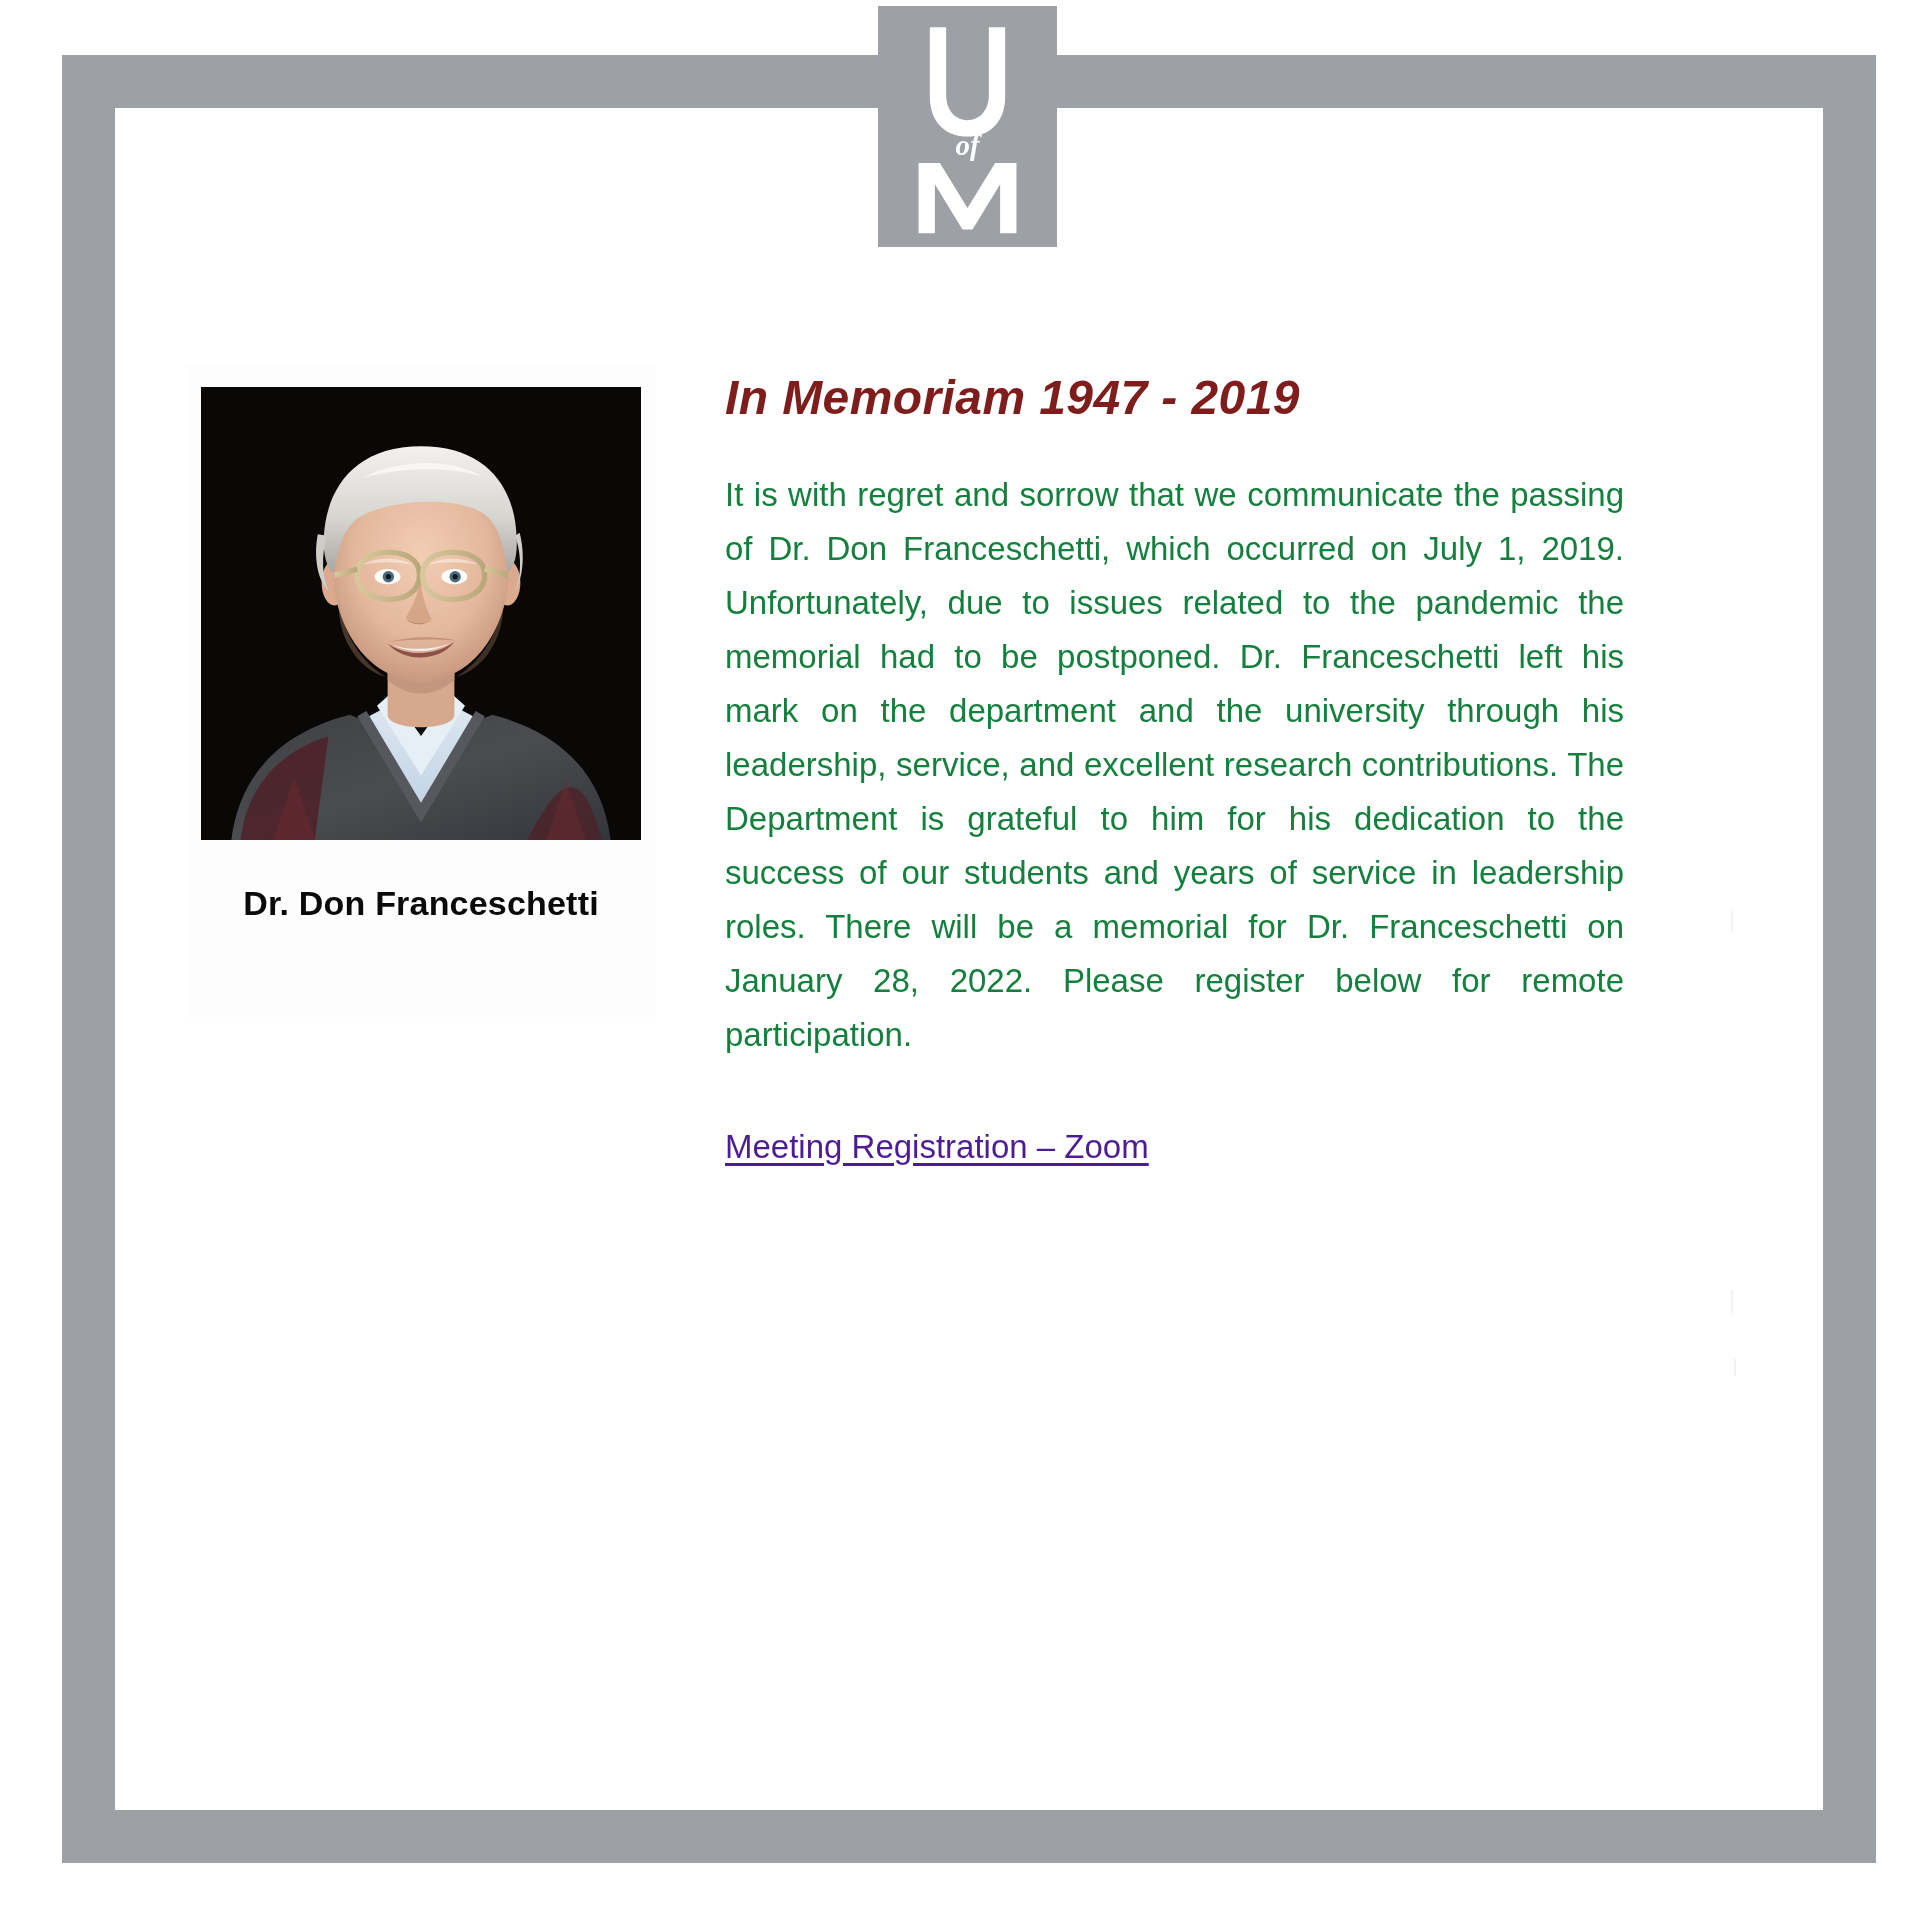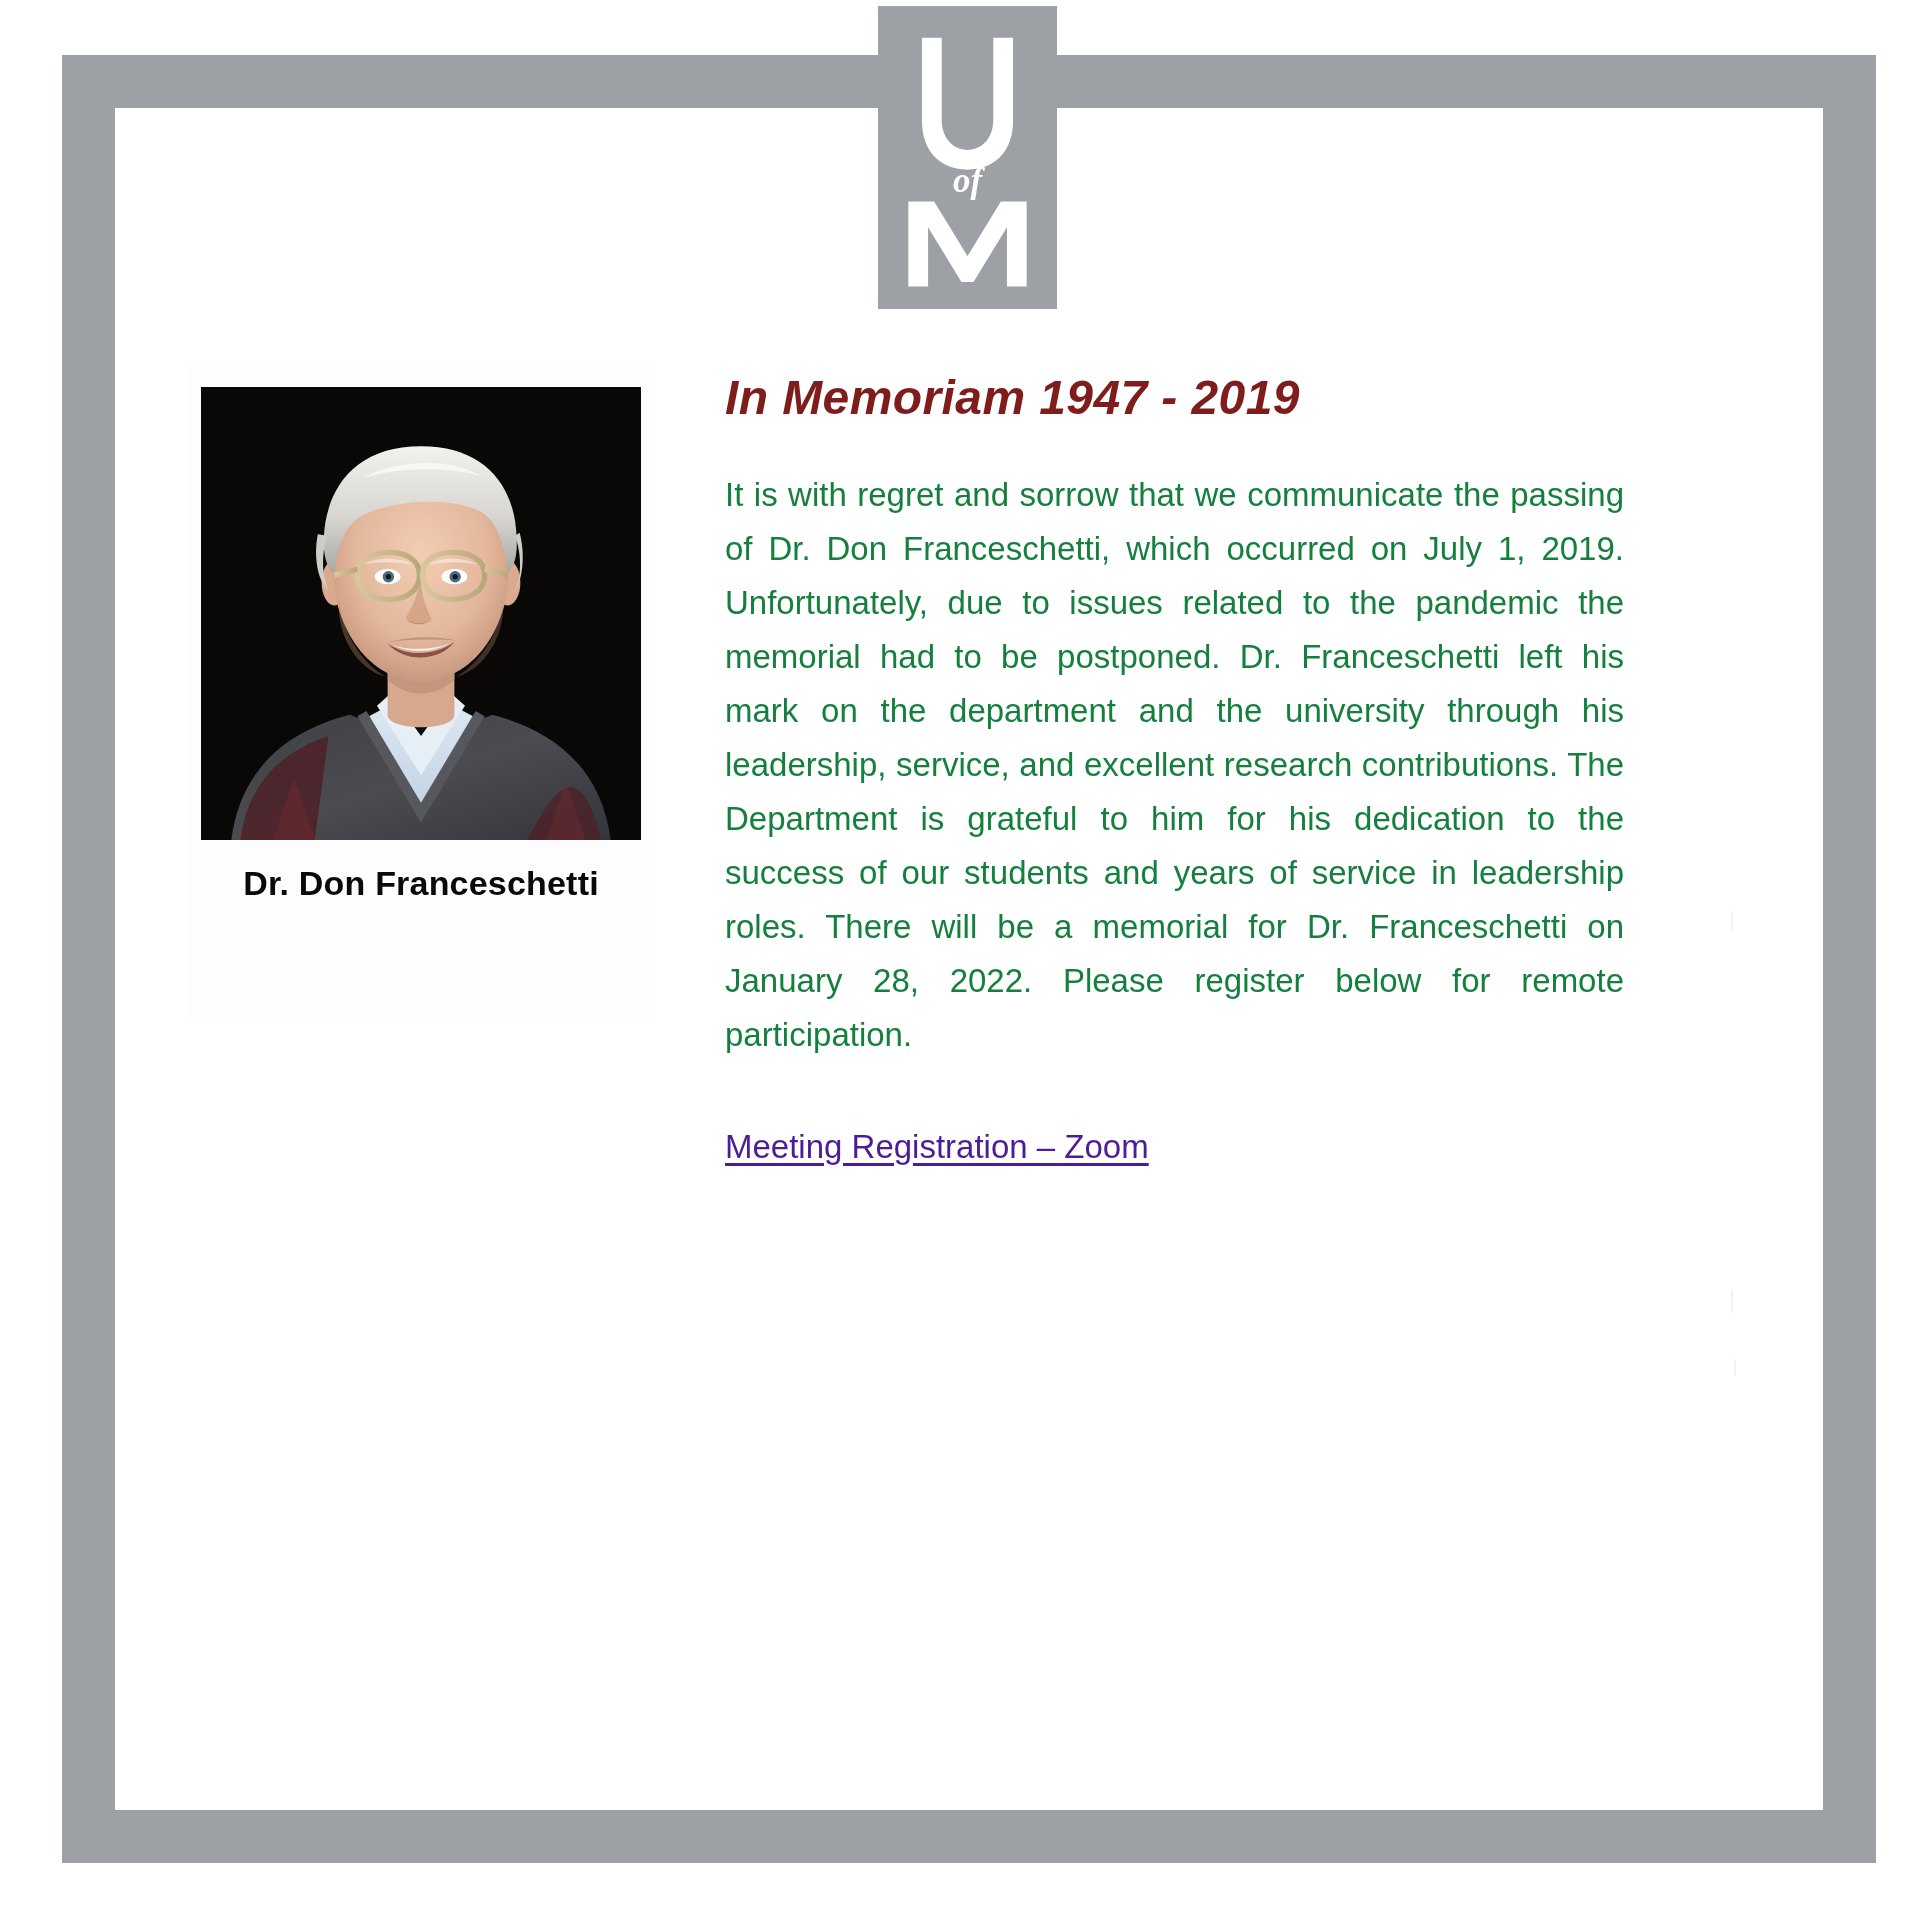--- a/index.html
+++ b/index.html
@@ -28,21 +28,21 @@
     border: 53px solid #9da0a4;
     background: #ffffff;
   }
 
   
   #logo {
     position: absolute;
     left: 878px;
     top: 6px;
     width: 179px;
-    height: 303px;
+    height: 241px;
     background: #9da0a4;
     z-index: 5;
   }
   #logo svg { display: block; width: 100%; height: 100%; }
 
   
   #content {
     position: absolute;
     left: 0;
     top: 0;
@@ -67,21 +67,21 @@
     width: 440px;
     height: 453px;
     background: #050505;
     overflow: hidden;
   }
   #photo-frame svg { display:block; width: 100%; height: 100%; }
 
   #photo-caption {
     position: absolute;
     left: 0;
-    top: 500px;
+    top: 520px;
     width: 468px;
     text-align: center;
     font-size: 34px;
     font-weight: bold;
     color: #0a0a0a;
     letter-spacing: 0.2px;
     font-family: "Liberation Sans", sans-serif;
   }
 
   

